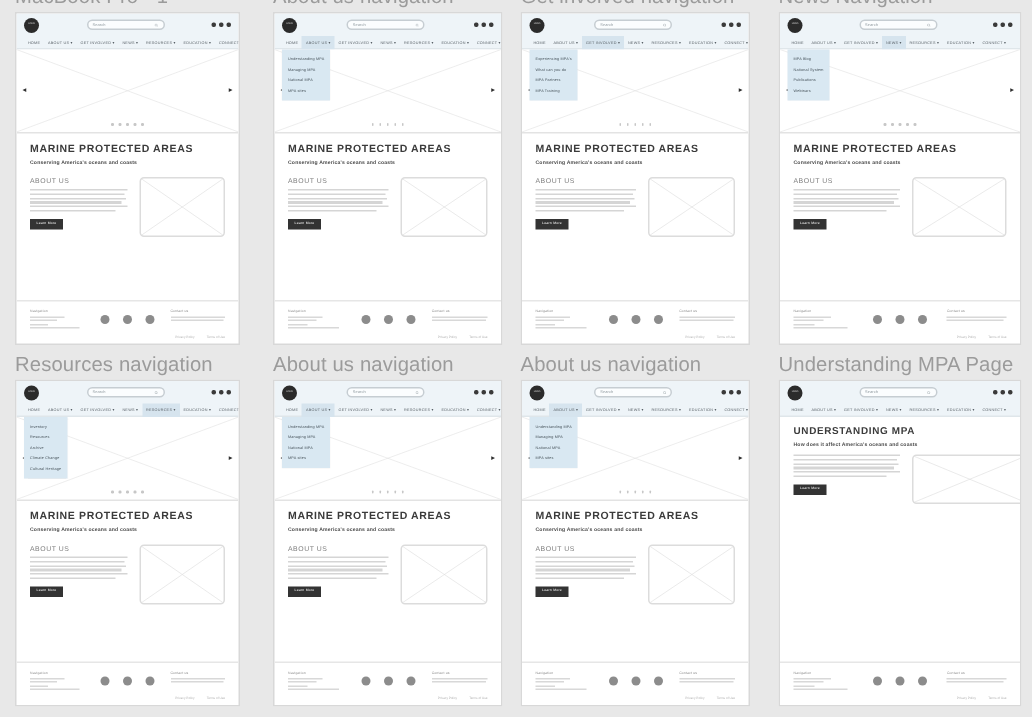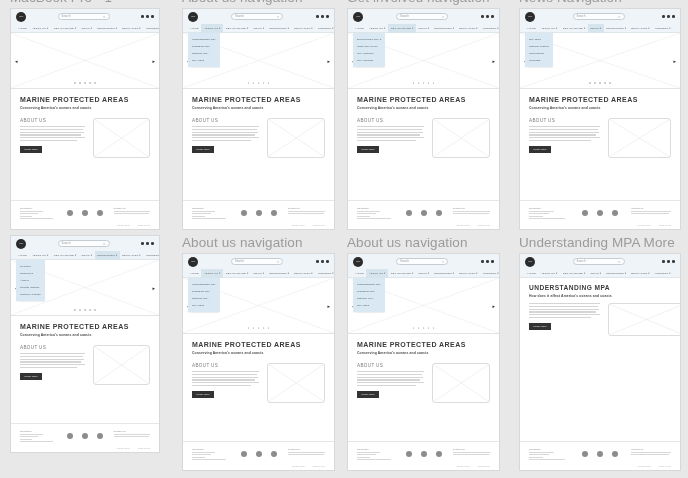--- a/index.html
+++ b/index.html
@@ -672,20 +672,21 @@
         </div>
         <div class="foot-bot">
             <span>Privacy Policy</span>
             <span>Terms of Use</span>
           </div>
       </div>
 
     </div>
   </div>
     <div class="panel" style="left: 10px; top: 235px; width: 150px;">
+    <div class="panel-title">Resources navigation</div>
     <div class="frame" style="height: 218px;">
 
       <div class="site-header">
         <div class="hdr-top">
           <div class="logo">
             <span class="logo-text">LOGO</span>
           </div>
           <div class="search-wrap">
             <div class="search-box">
               <span class="ph">Search</span>
@@ -1032,21 +1033,21 @@
         </div>
         <div class="foot-bot">
             <span>Privacy Policy</span>
             <span>Terms of Use</span>
           </div>
       </div>
 
     </div>
   </div>
     <div class="panel" style="left: 519px; top: 235px; width: 162px;">
-    <div class="panel-title">Understanding MPA More</div>
+    <div class="panel-title">Understanding MPA Page</div>
     <div class="frame" style="height: 218px;">
 
       <div class="site-header">
         <div class="hdr-top">
           <div class="logo">
             <span class="logo-text">LOGO</span>
           </div>
           <div class="search-wrap">
             <div class="search-box">
               <span class="ph">Search</span>

